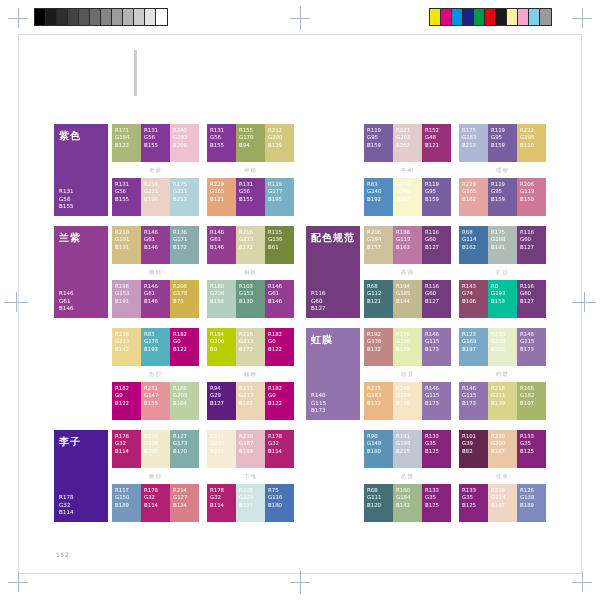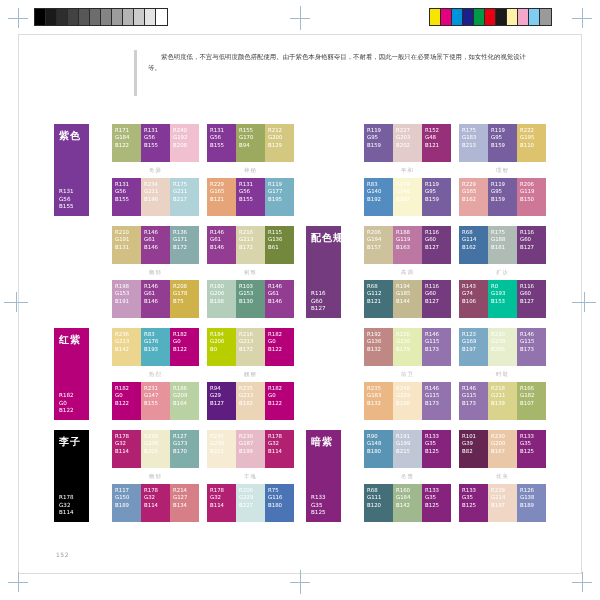--- a/index.html
+++ b/index.html
@@ -47,21 +47,21 @@
 
   
   #palette-grid{
     position:absolute;left:54px;top:124px;width:492px;
     display:grid;grid-template-columns:1fr 1fr;
     column-gap:12px;row-gap:0px;
   }
   .group{position:relative;height:102px;}
 
   .base-swatch{
-    position:absolute;left:0;top:0;width:35px;height:92px;
+    position:absolute;left:0;top:0;width:54px;height:92px;
     box-sizing:border-box;color:#fff;
   }
   .base-swatch .name{
     position:absolute;left:5px;top:5px;font-size:10px;font-weight:bold;
     letter-spacing:1px;line-height:13px;white-space:nowrap;
   }
   .base-swatch .rgb{
     position:absolute;left:5px;bottom:5px;font-size:5.6px;line-height:7.6px;
     font-family:"DejaVu Sans","Liberation Sans",sans-serif;
   }
@@ -148,21 +148,20 @@
     <div class="h" style="left:0;top:12px;width:20px;"></div>
       <div class="v" style="left:10px;top:0;height:24px;"></div>
   </div>
   <div class="reg" style="right:8px;bottom:8px;width:20px;height:20px;">
     <div class="h" style="left:0;top:10px;width:20px;"></div>
       <div class="v" style="left:10px;top:0;height:20px;"></div>
   </div>
 
   <div id="header">
     <div id="title-rule"></div>
-    <div id="header-desc">紫色明度低，不宜与低明度颜色搭配使用。由于紫色本身艳丽夺目，不耐看，因此一般只在必要场景下使用，如女性化的视觉设计等。</div>
   </div>
 
   <div id="palette-grid">
       <div class="group">
         <div class="base-swatch" style="background: rgb(122, 56, 151);">
           <div class="name">紫色</div>
           <div class="rgb">R131<br>G56<br>B155</div>
         </div>
         <div class="combo-area">
           <div class="combo-row top">
@@ -269,20 +268,24 @@
               </div>
             </div>
           </div>
         </div>
         <div class="caption-row">
           <div class="caption">平和</div>
           <div class="caption">理智</div>
         </div>
       </div>
       <div class="group">
+        <div class="base-swatch" style="background: rgb(146, 61, 146);">
+          <div class="name">兰紫</div>
+          <div class="rgb">R146<br>G61<br>B146</div>
+        </div>
         <div class="combo-area">
           <div class="combo-row top">
             <div class="combo">
               <div class="cell" style="background: rgb(210, 191, 131);">
                 <div class="rgb">R210<br>G191<br>B131</div>
               </div>
               <div class="cell" style="background: rgb(146, 61, 146);">
                 <div class="rgb">R146<br>G61<br>B146</div>
               </div>
               <div class="cell" style="background: rgb(136, 171, 172);">
@@ -385,24 +388,20 @@
               </div>
             </div>
           </div>
         </div>
         <div class="caption-row">
           <div class="caption">高调</div>
           <div class="caption">扩达</div>
         </div>
       </div>
       <div class="group">
-        <div class="base-swatch" style="background: rgb(182, 0, 122);">
-          <div class="name">红紫</div>
-          <div class="rgb">R182<br>G0<br>B122</div>
-        </div>
         <div class="combo-area">
           <div class="combo-row top">
             <div class="combo">
               <div class="cell" style="background: rgb(236, 213, 142);">
                 <div class="rgb">R236<br>G213<br>B142</div>
               </div>
               <div class="cell" style="background: rgb(83, 176, 193);">
                 <div class="rgb">R83<br>G176<br>B193</div>
               </div>
               <div class="cell" style="background: rgb(182, 0, 122);">
@@ -445,20 +444,24 @@
               </div>
             </div>
           </div>
         </div>
         <div class="caption-row">
           <div class="caption">热烈</div>
           <div class="caption">靓丽</div>
         </div>
       </div>
       <div class="group">
+        <div class="base-swatch" style="background: rgb(146, 115, 173);">
+          <div class="name">虹膜</div>
+          <div class="rgb">R146<br>G115<br>B173</div>
+        </div>
         <div class="combo-area">
           <div class="combo-row top">
             <div class="combo">
               <div class="cell" style="background: rgb(192, 136, 132);">
                 <div class="rgb">R192<br>G136<br>B132</div>
               </div>
               <div class="cell" style="background: rgb(226, 236, 179);">
                 <div class="rgb">R226<br>G236<br>B179</div>
               </div>
               <div class="cell" style="background: rgb(146, 115, 173);">
@@ -501,21 +504,21 @@
               </div>
             </div>
           </div>
         </div>
         <div class="caption-row">
           <div class="caption">前卫</div>
           <div class="caption">时髦</div>
         </div>
       </div>
       <div class="group">
-        <div class="base-swatch" style="background: #000000;">
+        <div class="base-swatch" style="background: #4c1d95;">
           <div class="name">李子</div>
           <div class="rgb">R178<br>G32<br>B114</div>
         </div>
         <div class="combo-area">
           <div class="combo-row top">
             <div class="combo">
               <div class="cell" style="background: rgb(178, 32, 114);">
                 <div class="rgb">R178<br>G32<br>B114</div>
               </div>
               <div class="cell" style="background: rgb(239, 236, 205);">
@@ -561,24 +564,20 @@
               </div>
             </div>
           </div>
         </div>
         <div class="caption-row">
           <div class="caption">幽郁</div>
           <div class="caption">丰逸</div>
         </div>
       </div>
       <div class="group">
-        <div class="base-swatch" style="background: rgb(133, 35, 125);">
-          <div class="name">暗紫</div>
-          <div class="rgb">R133<br>G35<br>B125</div>
-        </div>
         <div class="combo-area">
           <div class="combo-row top">
             <div class="combo">
               <div class="cell" style="background: rgb(90, 148, 180);">
                 <div class="rgb">R90<br>G148<br>B180</div>
               </div>
               <div class="cell" style="background: rgb(191, 199, 215);">
                 <div class="rgb">R191<br>G199<br>B215</div>
               </div>
               <div class="cell" style="background: rgb(133, 35, 125);">

